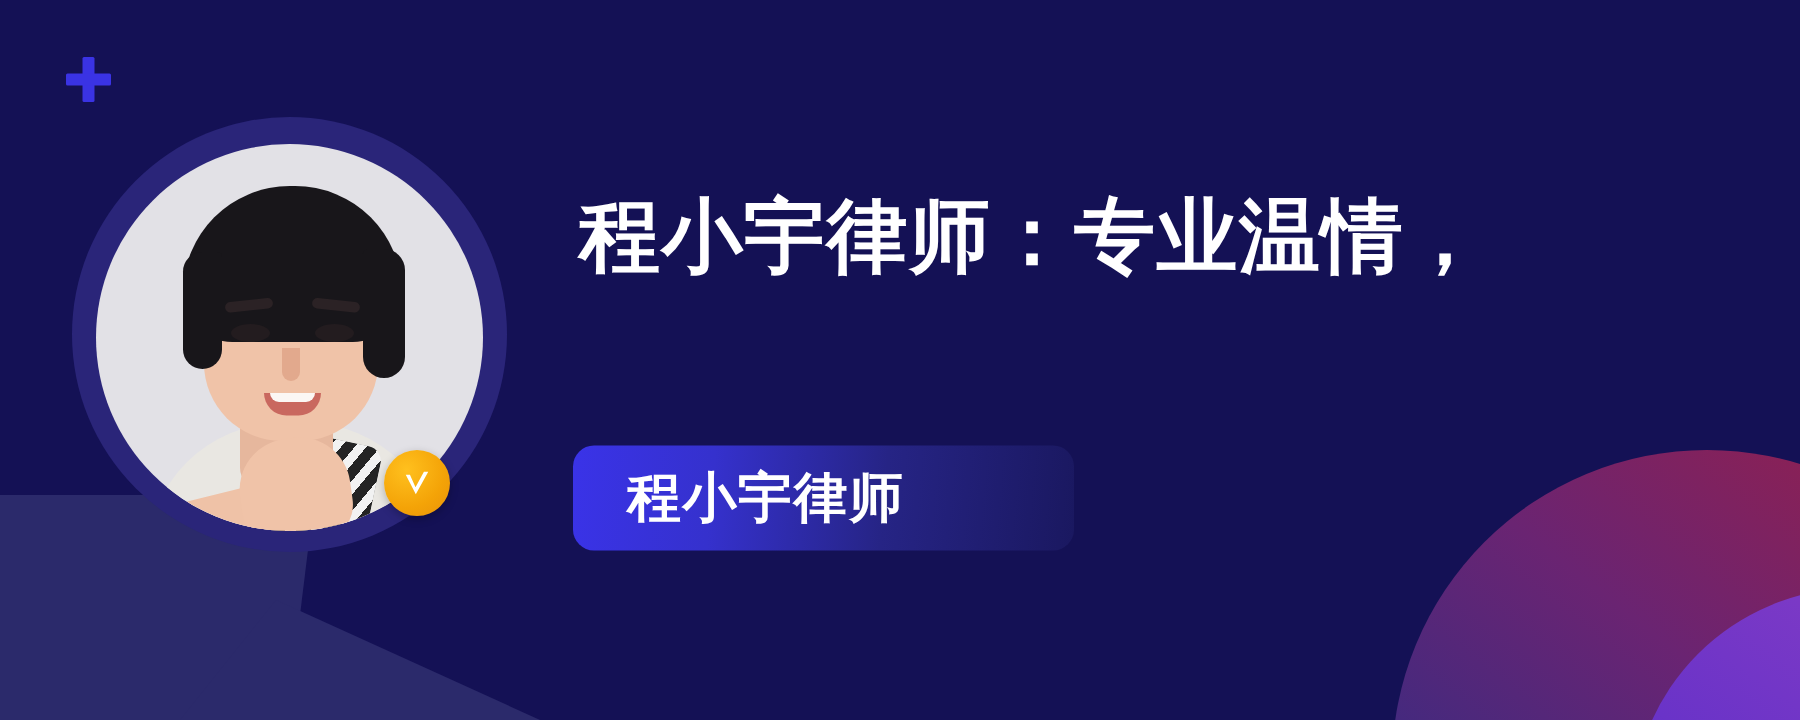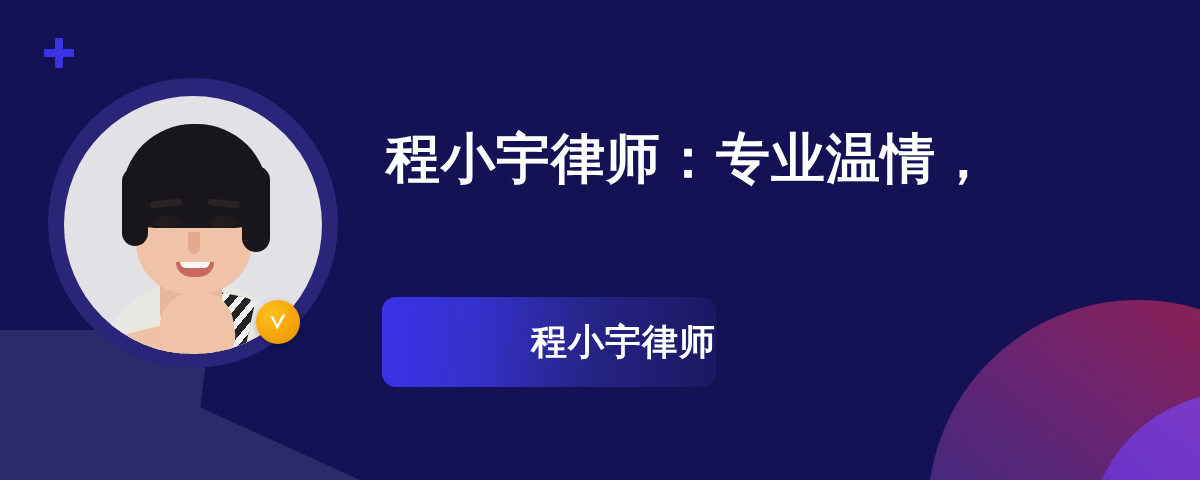--- a/index.html
+++ b/index.html
@@ -184,27 +184,26 @@
     letter-spacing: 1px;
     white-space: nowrap;
   }
   #headline .line { display: block; }
 
   #name-badge {
     position: absolute;
     left: 382px;
     top: 297px;
     width: 334px;
-    height: 90px;
+    height: 70px;
     border-radius: 14px;
     background: linear-gradient(95deg, #3a33e8 0%, #3632c9 26%, #272croman 0%, #222070 68%, #1b1a62 100%);
     background: linear-gradient(95deg, #3a33e8 0%, #3531cd 28%, #262485 62%, #1a1860 100%);
     display: flex;
     align-items: center;
-    justify-content: flex-end;
   }
   #name-badge-label {
     margin-left: 36px;
     color: #ffffff;
     font-size: 36px;
     font-weight: bold;
     letter-spacing: 1px;
     white-space: nowrap;
   }
 </style>

